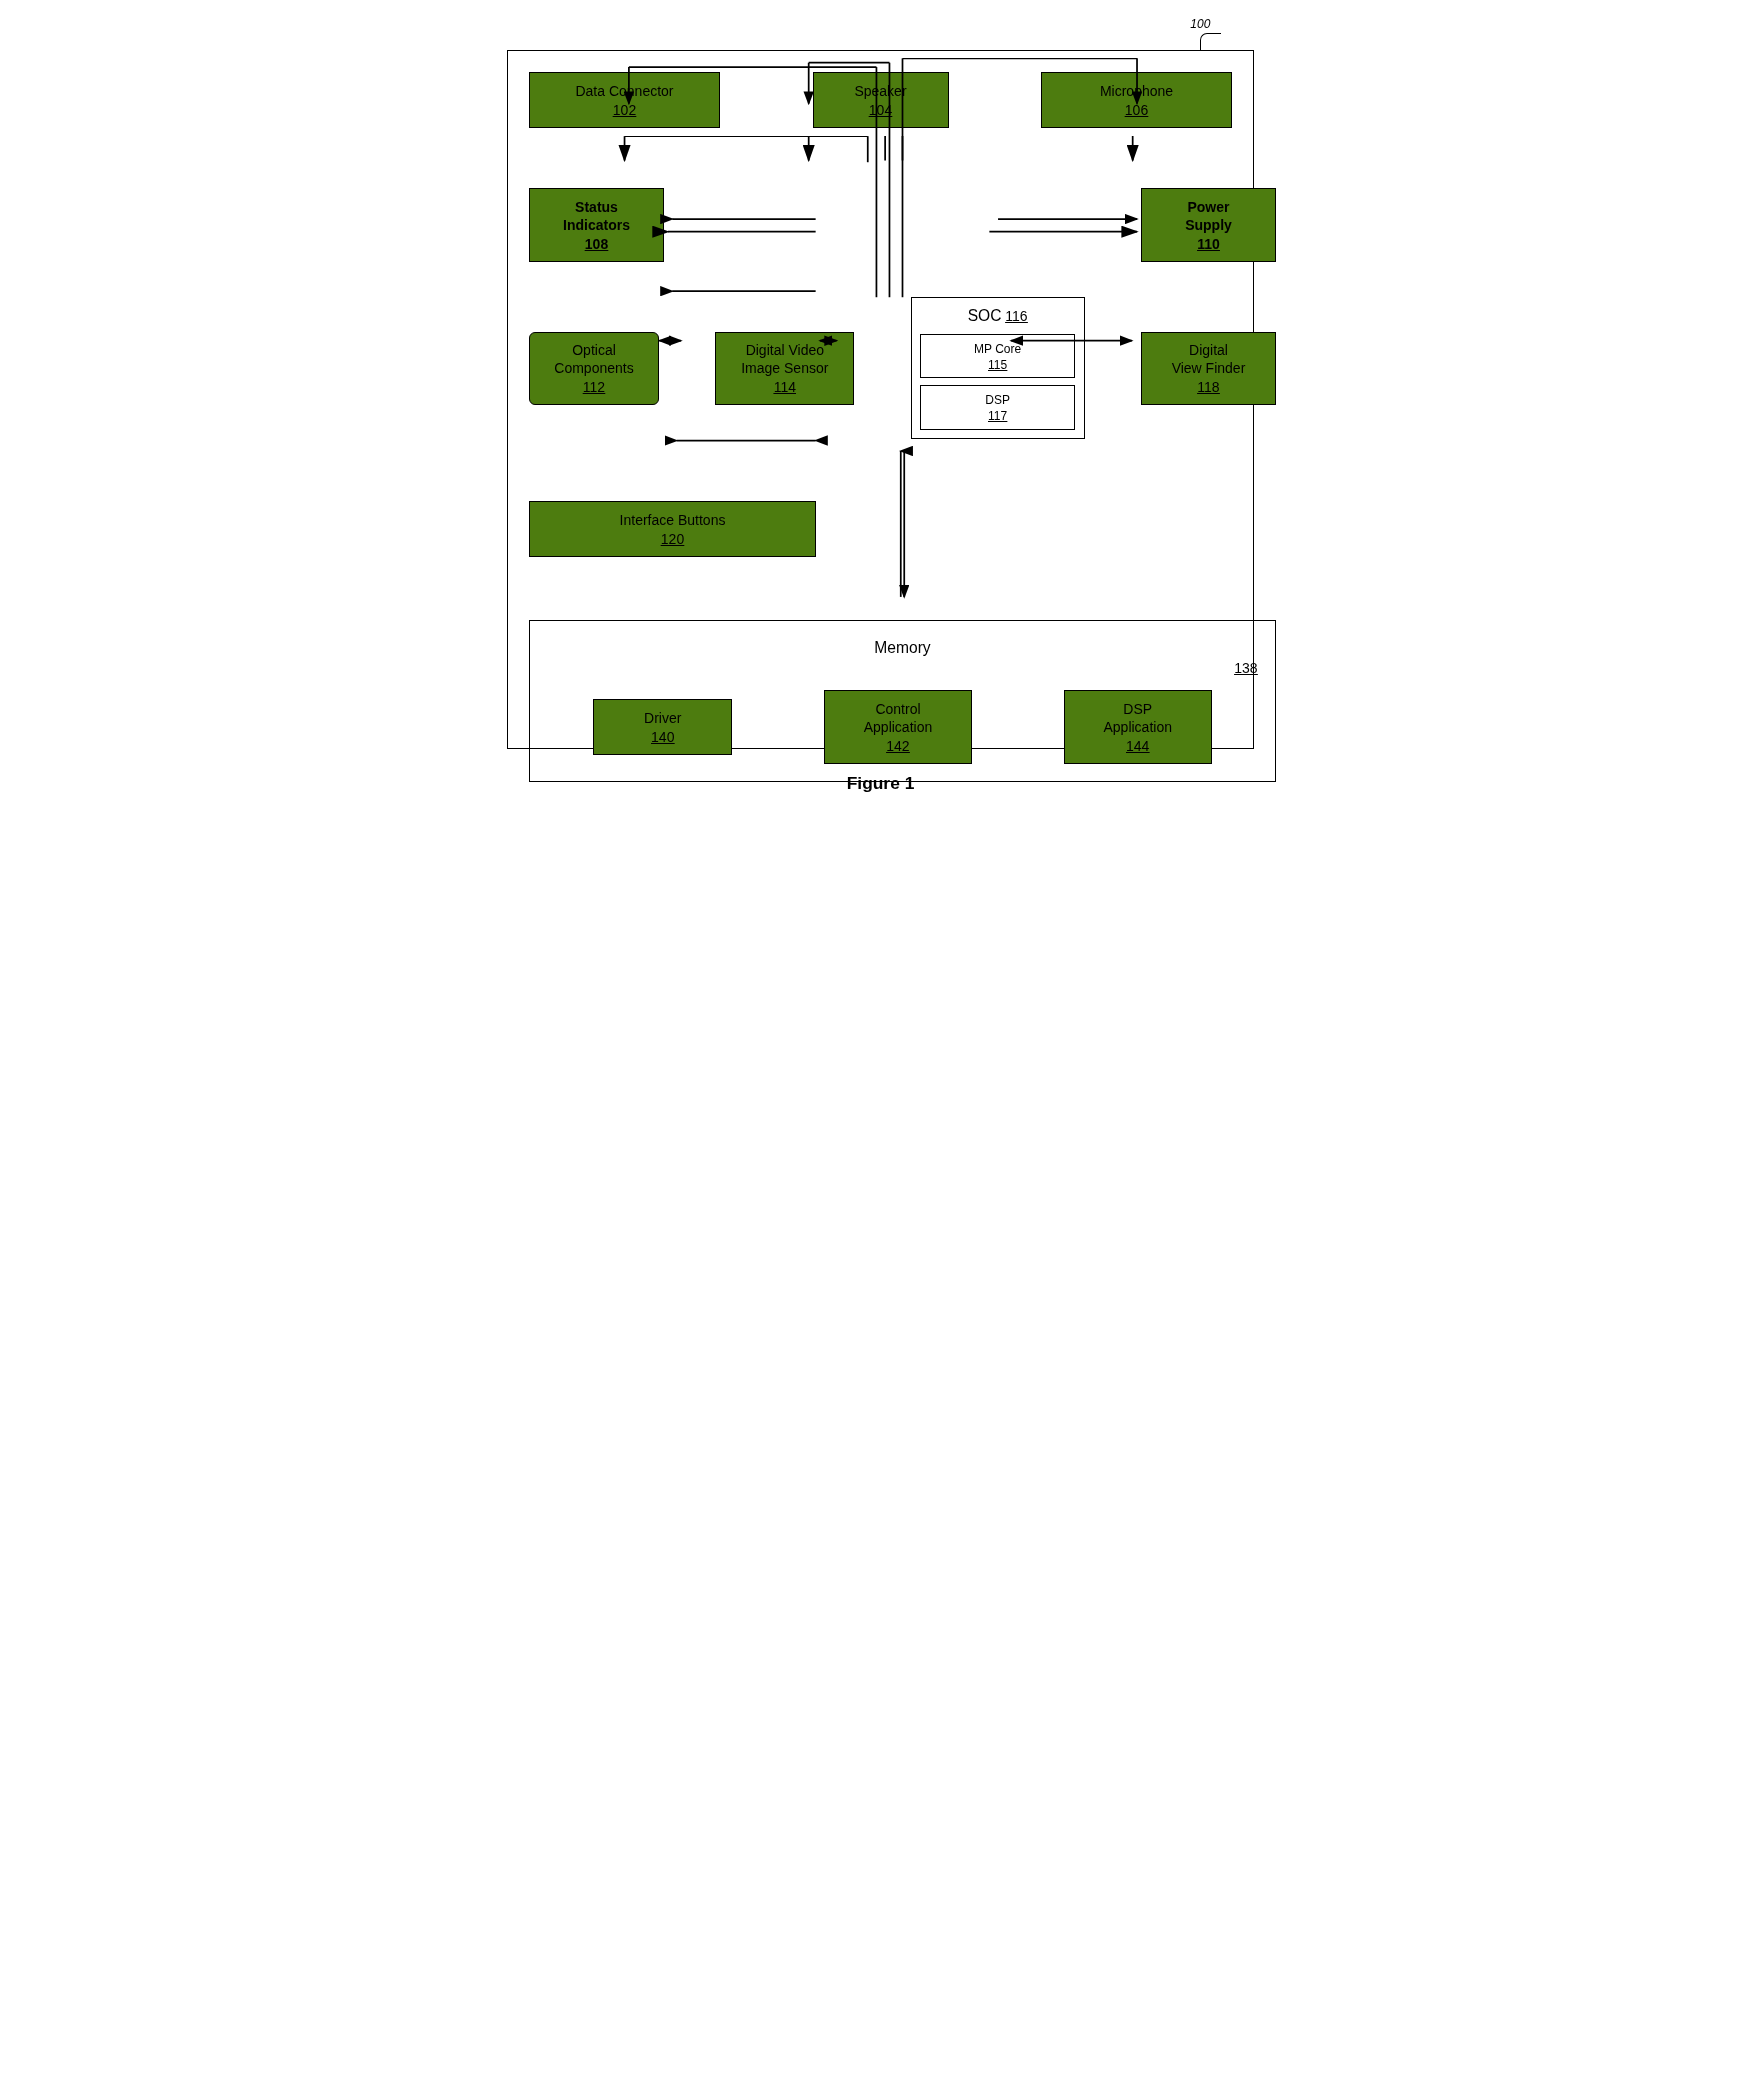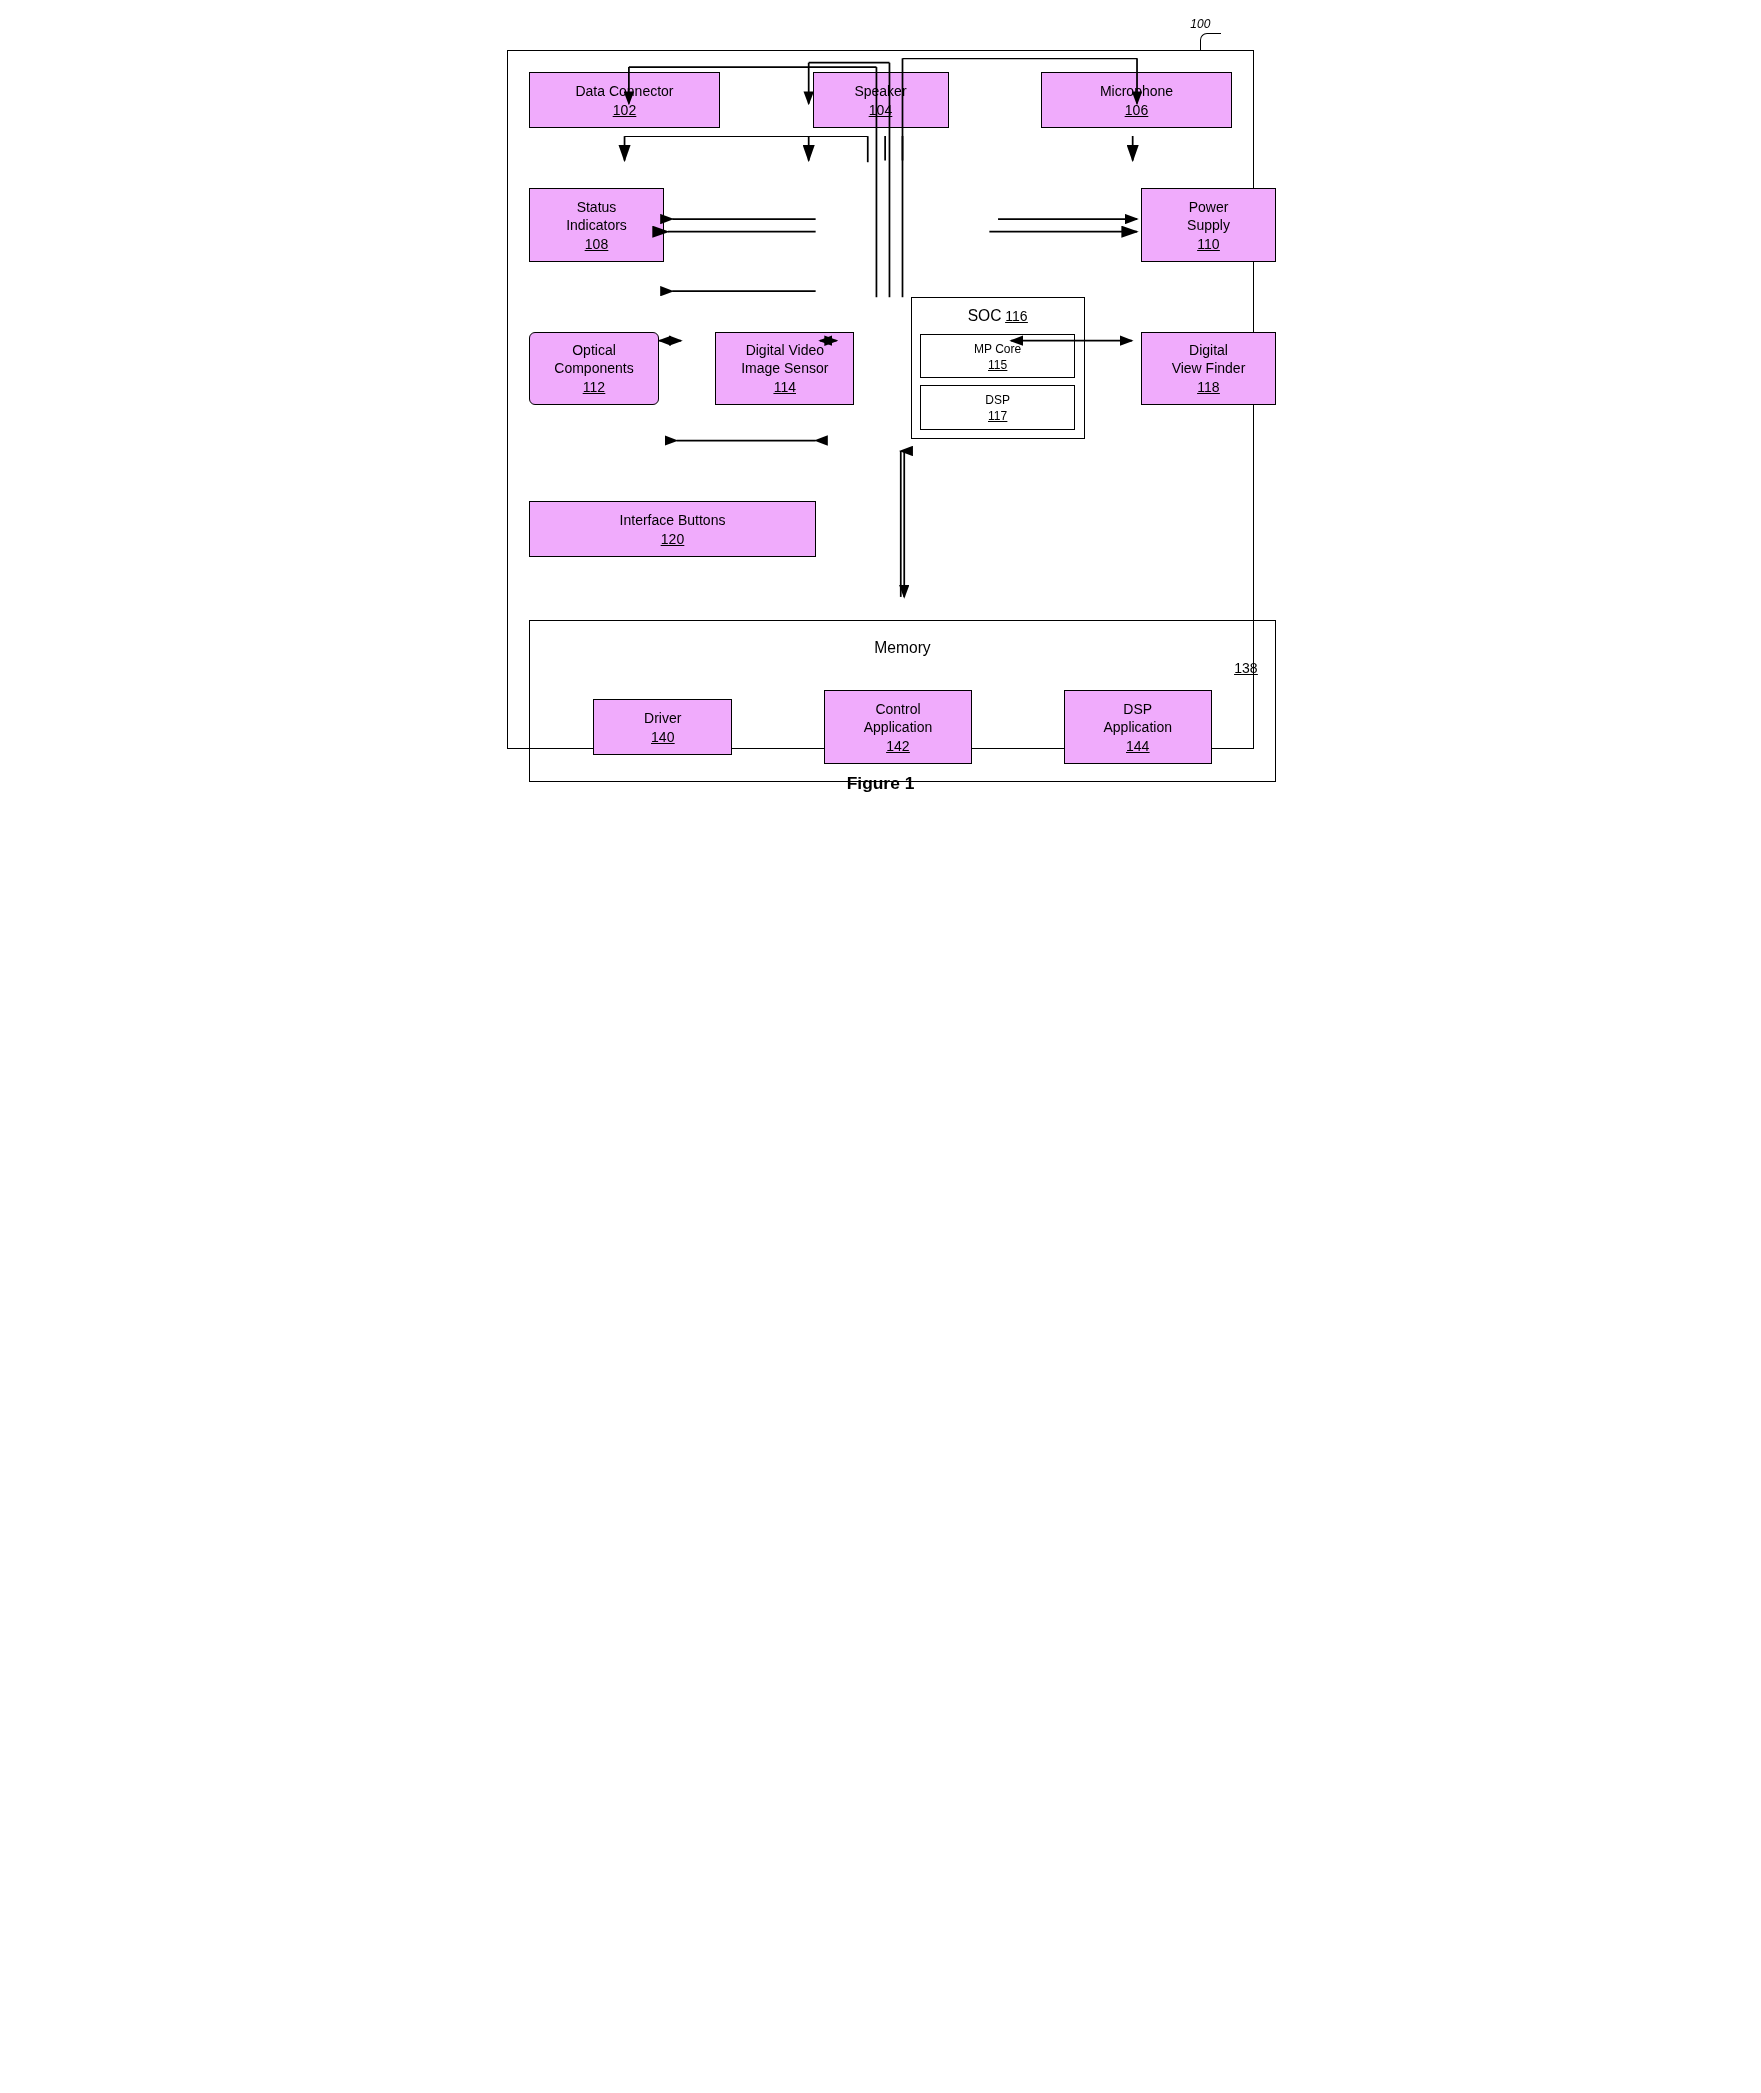--- a/index.html
+++ b/index.html
@@ -26,21 +26,21 @@
       width: 747px;
       position: relative;
       background: #fff;
     }
 
     
     .comp-box {
       border: 1.7px solid #000;
       padding: 8.7px 12px;
       text-align: center;
-      background: #f0abfc;
+      background: #4d7c0f;
       position: relative;
     }
 
     .comp-box .label {
       font-size: 14px;
       line-height: 1.3;
     }
 
     .comp-box .num {
       font-size: 14px;
@@ -215,21 +215,21 @@
         <line x1="430" y1="28" x2="430" y2="-10" stroke="#000" stroke-width="2"></line>
         <line x1="430" y1="-10" x2="695" y2="-10" stroke="#000" stroke-width="2"></line>
         <line x1="695" y1="-10" x2="695" y2="28" stroke="#000" stroke-width="2" marker-end="url(#arrowhead)"></line>
 
         <line x1="330" y1="110" x2="160" y2="110" stroke="#000" stroke-width="2" marker-end="url(#arrowhead-left)"></line>
 
         <line x1="530" y1="110" x2="700" y2="110" stroke="#000" stroke-width="2" marker-end="url(#arrowhead)"></line>
 
       </svg>
 
-      <div style="display:flex; justify-content:space-between; align-items:flex-start; position:absolute; top:52px; left:0; right:0;">
+      <div style="display:flex; justify-content:space-between; align-items:flex-start; position:absolute; top:52px; left:0; right:0;font-weight:bold;">
         <div class="comp-box" style="width:135px;">
           <span class="label">Status<br>Indicators</span>
           <u><span class="num">108</span></u>
         </div>
         <div class="comp-box" style="width:135px;">
           <span class="label">Power<br>Supply</span>
           <u><span class="num">110</span></u>
         </div>
       </div>
 

